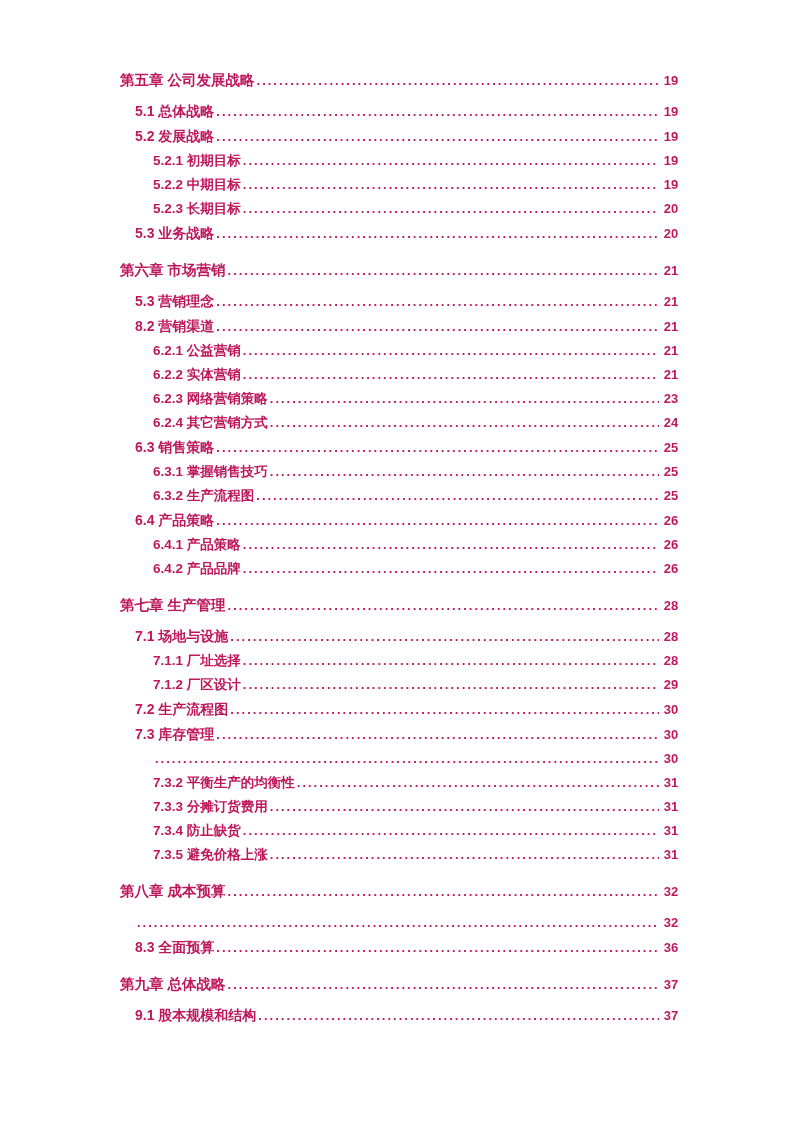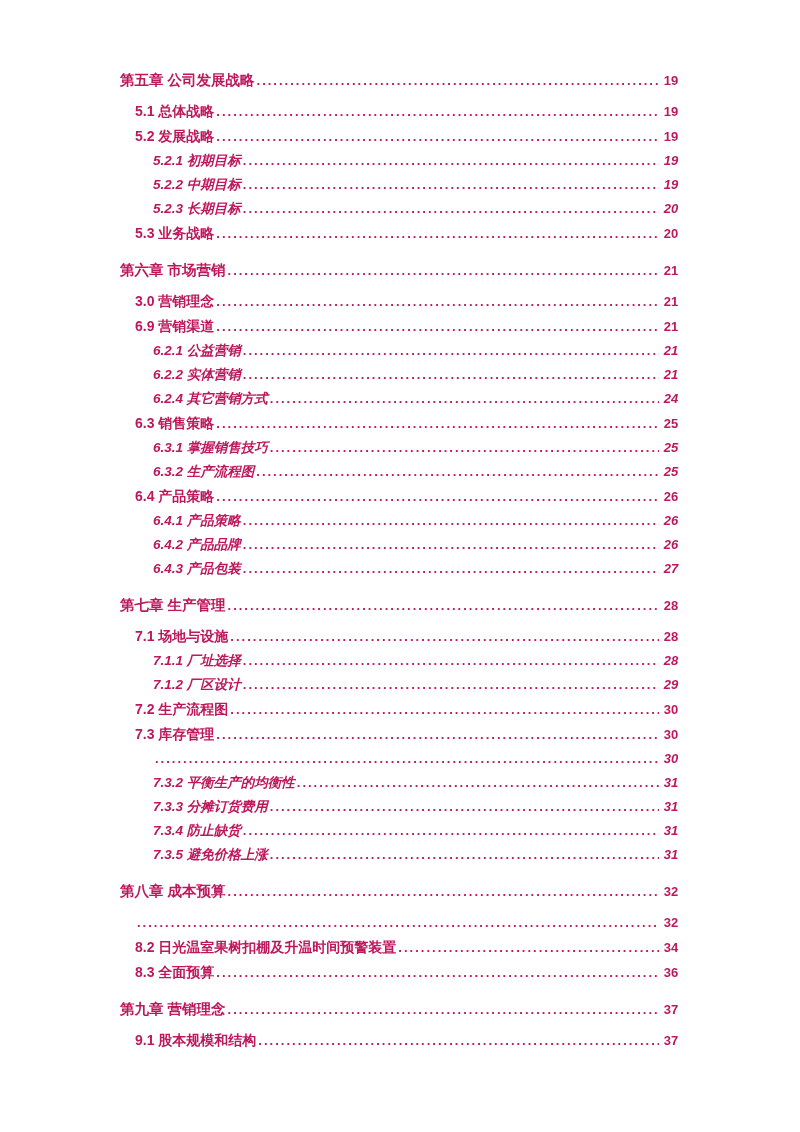--- a/index.html
+++ b/index.html
@@ -33,21 +33,20 @@
     margin-bottom: 6px;
     font-size: 14.5px;
   }
   .toc-row.level-2 {
     padding-left: 15px;
     font-size: 14px;
   }
   .toc-row.level-3 {
     padding-left: 33px;
     font-size: 13.5px;
-    font-style: italic;
   }
   .toc-label {
     white-space: nowrap;
     flex: 0 0 auto;
   }
   .dots {
     flex: 1 1 auto;
     overflow: hidden;
     white-space: nowrap;
     margin-left: 2px;
@@ -108,40 +107,45 @@
         <span class="toc-label">5.3 业务战略</span>
         <span class="dots"></span>
         <span class="toc-page">20</span>
       </div>
       <div class="toc-row level-1">
         <span class="toc-label">第六章 市场营销</span>
         <span class="dots"></span>
         <span class="toc-page">21</span>
       </div>
       <div class="toc-row level-2">
-        <span class="toc-label">3.0 营销理念</span>
-        <span class="dots"></span>
-        <span class="toc-page">21</span>
-      </div>
-      <div class="toc-row level-2">
-        <span class="toc-label">6.9 营销渠道</span>
+        <span class="toc-label">5.3 营销理念</span>
+        <span class="dots"></span>
+        <span class="toc-page">21</span>
+      </div>
+      <div class="toc-row level-2">
+        <span class="toc-label">8.2 营销渠道</span>
         <span class="dots"></span>
         <span class="toc-page">21</span>
       </div>
       <div class="toc-row level-3">
         <span class="toc-label">6.2.1 公益营销</span>
         <span class="dots"></span>
         <span class="toc-page">21</span>
       </div>
       <div class="toc-row level-3">
         <span class="toc-label">6.2.2 实体营销</span>
         <span class="dots"></span>
         <span class="toc-page">21</span>
       </div>
       <div class="toc-row level-3">
+        <span class="toc-label">6.2.3 网络营销策略</span>
+        <span class="dots"></span>
+        <span class="toc-page">23</span>
+      </div>
+      <div class="toc-row level-3">
         <span class="toc-label">6.2.4 其它营销方式</span>
         <span class="dots"></span>
         <span class="toc-page">24</span>
       </div>
       <div class="toc-row level-2">
         <span class="toc-label">6.3 销售策略</span>
         <span class="dots"></span>
         <span class="toc-page">25</span>
       </div>
       <div class="toc-row level-3">
@@ -162,25 +166,20 @@
       <div class="toc-row level-3">
         <span class="toc-label">6.4.1 产品策略</span>
         <span class="dots"></span>
         <span class="toc-page">26</span>
       </div>
       <div class="toc-row level-3">
         <span class="toc-label">6.4.2 产品品牌</span>
         <span class="dots"></span>
         <span class="toc-page">26</span>
       </div>
-      <div class="toc-row level-3">
-        <span class="toc-label">6.4.3 产品包装</span>
-        <span class="dots"></span>
-        <span class="toc-page">27</span>
-      </div>
       <div class="toc-row level-1">
         <span class="toc-label">第七章 生产管理</span>
         <span class="dots"></span>
         <span class="toc-page">28</span>
       </div>
       <div class="toc-row level-2">
         <span class="toc-label">7.1 场地与设施</span>
         <span class="dots"></span>
         <span class="toc-page">28</span>
       </div>
@@ -231,31 +230,26 @@
       <div class="toc-row level-1">
         <span class="toc-label">第八章 成本预算</span>
         <span class="dots"></span>
         <span class="toc-page">32</span>
       </div>
       <div class="toc-row level-2">
         <span class="dots"></span>
         <span class="toc-page">32</span>
       </div>
       <div class="toc-row level-2">
-        <span class="toc-label">8.2 日光温室果树扣棚及升温时间预警装置</span>
-        <span class="dots"></span>
-        <span class="toc-page">34</span>
-      </div>
-      <div class="toc-row level-2">
         <span class="toc-label">8.3 全面预算</span>
         <span class="dots"></span>
         <span class="toc-page">36</span>
       </div>
       <div class="toc-row level-1">
-        <span class="toc-label">第九章 营销理念</span>
+        <span class="toc-label">第九章 总体战略</span>
         <span class="dots"></span>
         <span class="toc-page">37</span>
       </div>
       <div class="toc-row level-2">
         <span class="toc-label">9.1 股本规模和结构</span>
         <span class="dots"></span>
         <span class="toc-page">37</span>
       </div>
     </div>
 </div>

